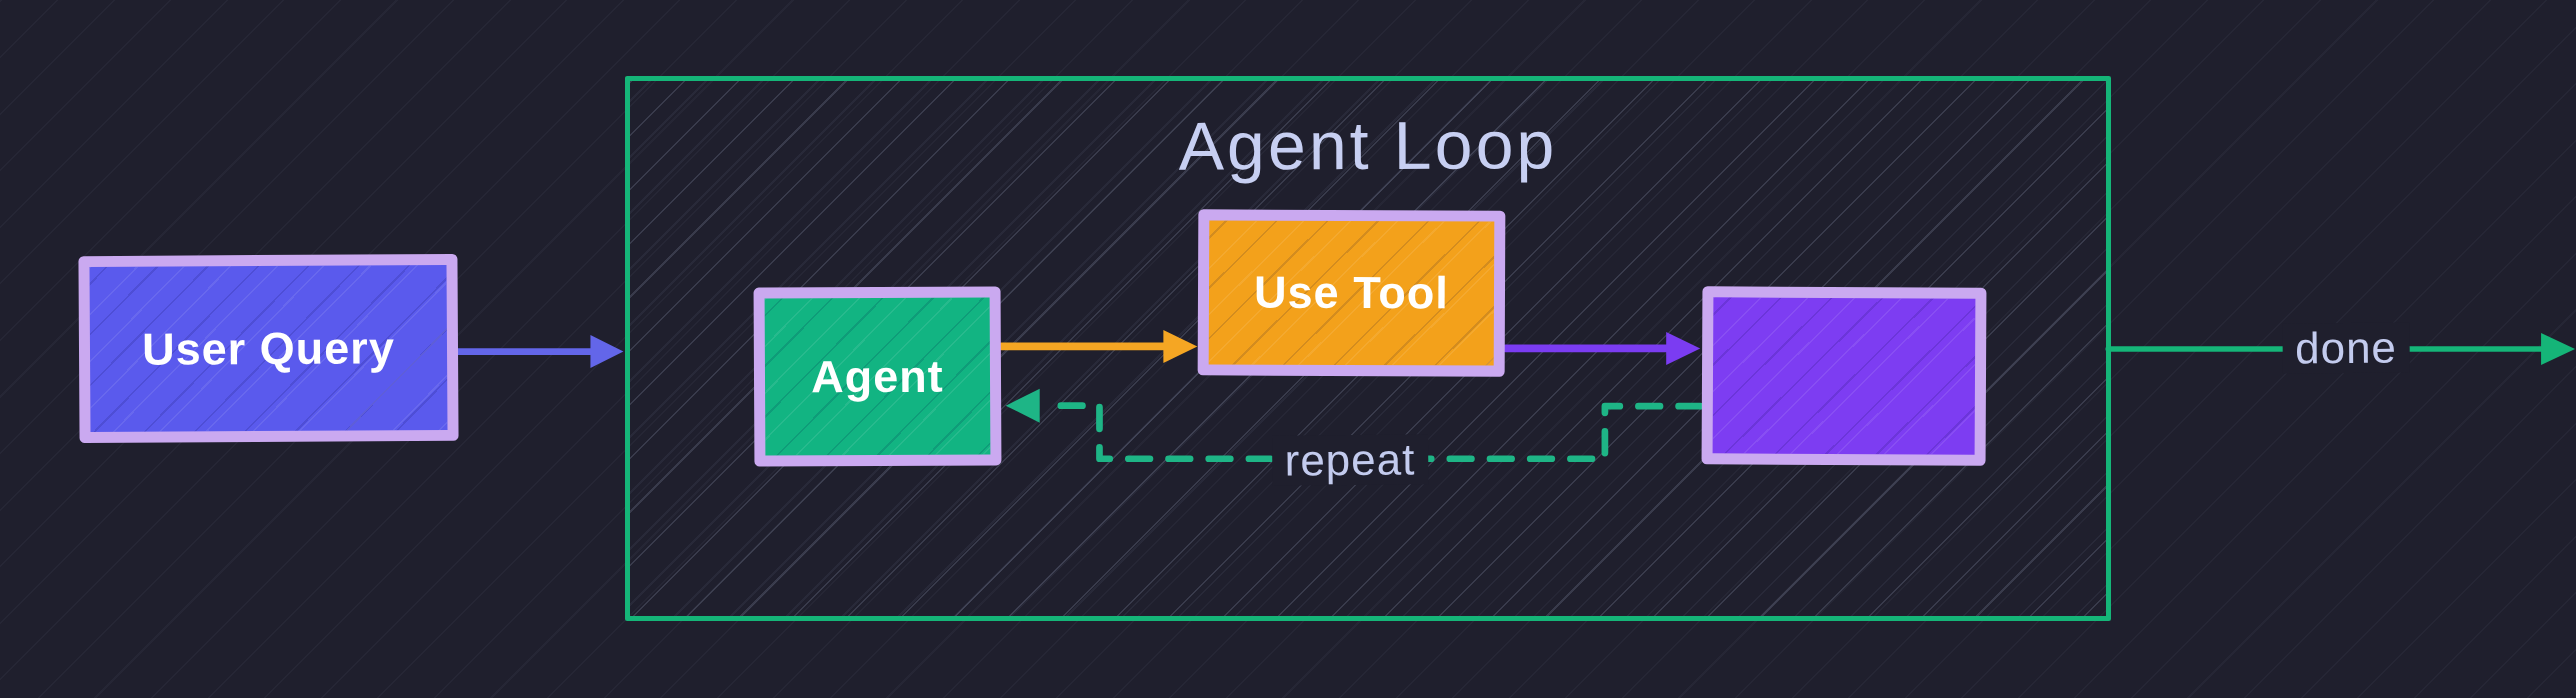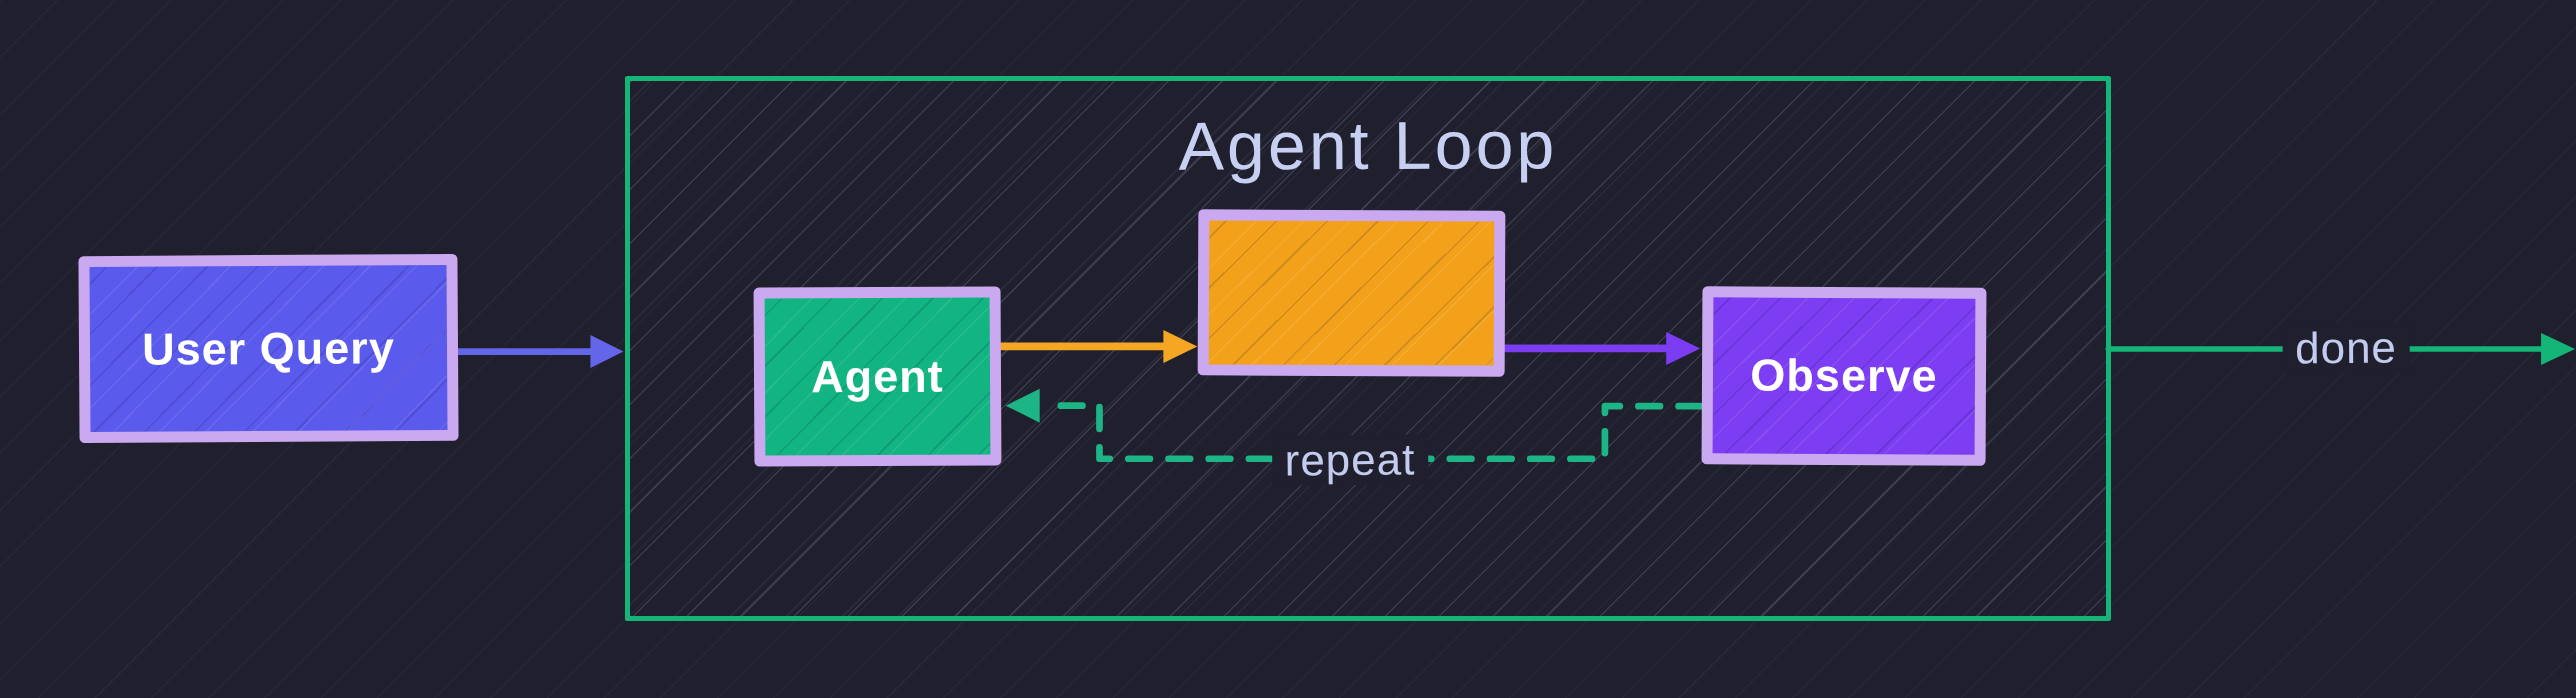--- a/index.html
+++ b/index.html
@@ -95,24 +95,24 @@
     <span>User Query</span>
   </div>
 
   <div class="node node-think">
     <div class="hatch"></div>
     <span>Agent</span>
   </div>
 
   <div class="node node-use-tool">
     <div class="hatch"></div>
+    <span>Use Tool</span>
   </div>
 
   <div class="node node-observe">
     <div class="hatch"></div>
-    <span>Observe</span>
   </div>
 
   <div class="edge-label edge-label-done">done</div>
   <div class="edge-label edge-label-repeat">repeat</div>
 
 </div>
 
 
 </body></html>

